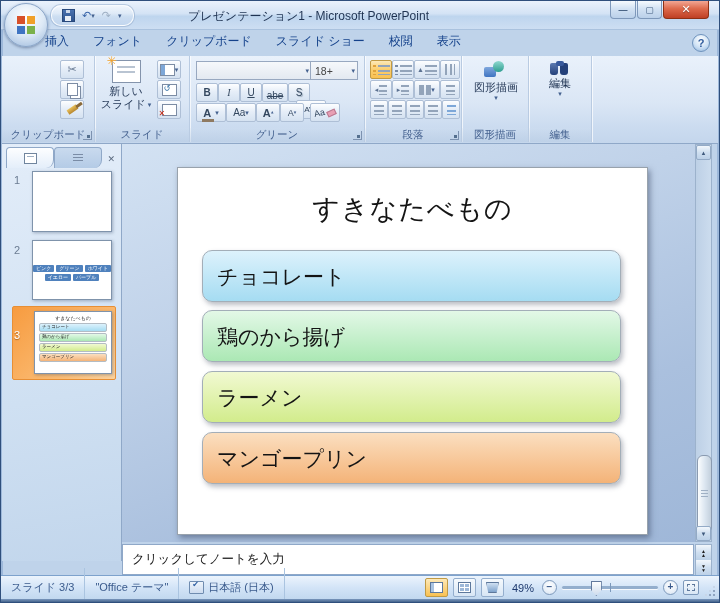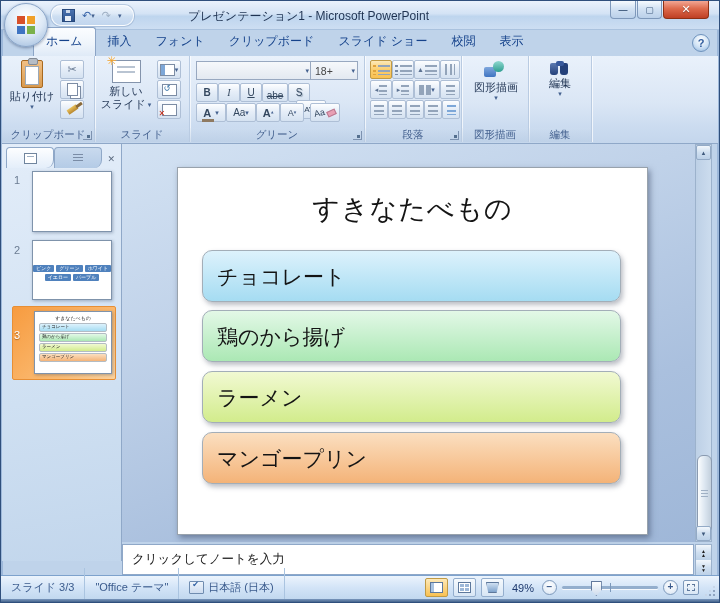--- a/index.html
+++ b/index.html
@@ -152,38 +152,32 @@
     </div>
     <div class="title-text">プレゼンテーション1 - Microsoft PowerPoint</div>
     <div class="winctl">
       <div class="wbtn min">—</div>
       <div class="wbtn rst">▢</div>
       <div class="wbtn cls">✕</div>
     </div>
   </div>
 
   <div class="tabsrow">
-    <div class="tab active">ホーム</div>
     <div class="tab">挿入</div>
     <div class="tab">フォント</div>
     <div class="tab">クリップボード</div>
     <div class="tab">スライド ショー</div>
     <div class="tab">校閲</div>
     <div class="tab">表示</div>
   </div>
   <div class="help-btn">?</div>
 
   <div class="ribbon">
 
     <div class="grp" style="width:92px;">
-      <div class="bigbtn" style="left:7px;top:3px;width:44px;height:66px;">
-        <span class="ic-clipboard"></span>
-        <span class="lbl">貼り付け</span>
-        <span class="da">▾</span>
-      </div>
       <div class="smallbtn" style="left:58px;top:4px;">
           <span class="glyph" style="font-size:11px;color:#6a7b94;">✂</span>
         </div>
       <div class="smallbtn" style="left:58px;top:24px;">
           <span class="ic-copy"></span>
         </div>
       <div class="smallbtn" style="left:58px;top:44px;">
           <span class="ic-painter"></span>
         </div>
       <div class="grp-label">クリップボード</div>

